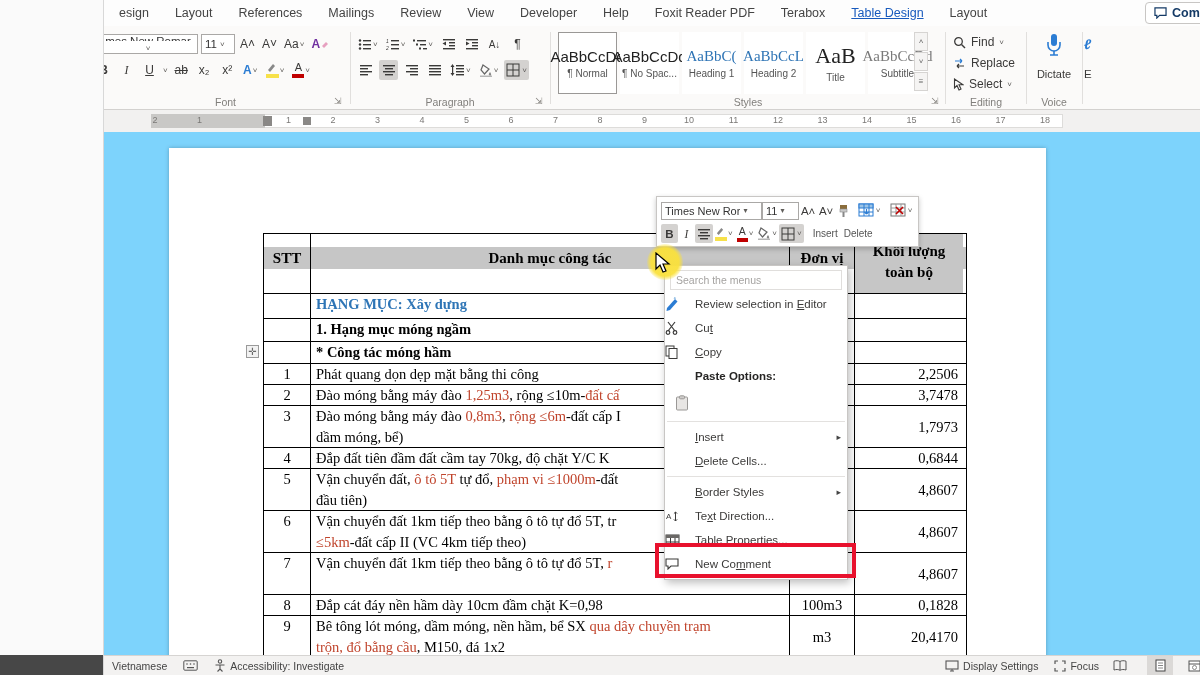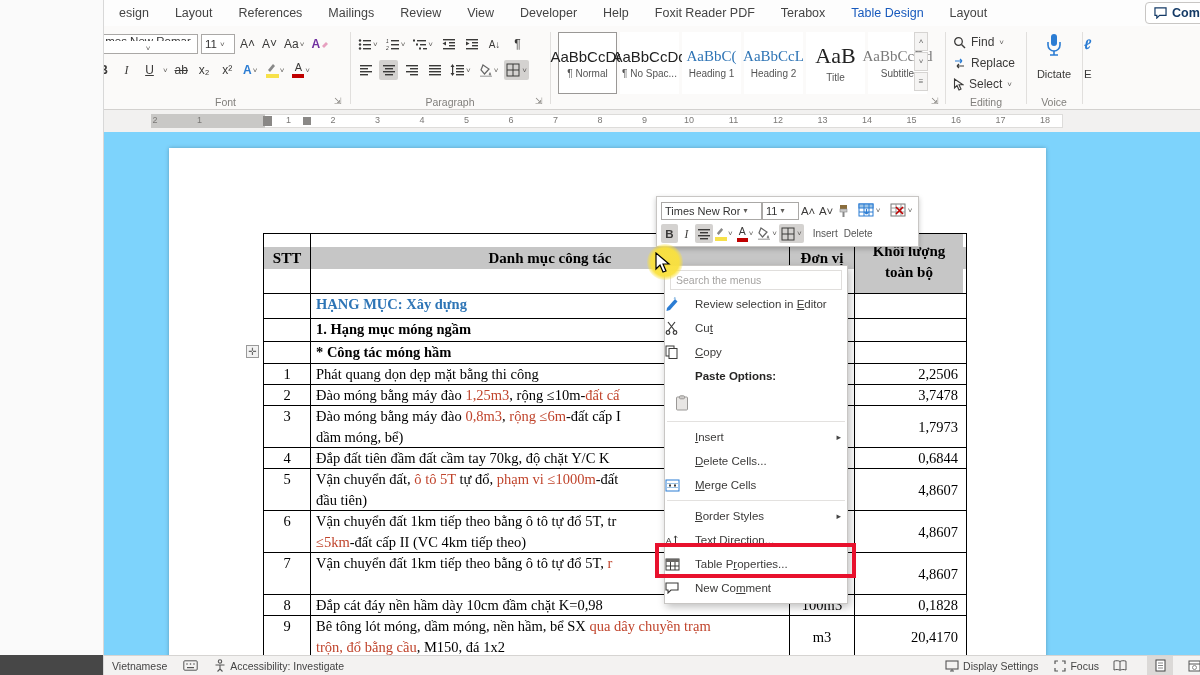--- a/index.html
+++ b/index.html
@@ -10,21 +10,21 @@
   .right-outside { position:absolute; left:1090px; top:0; width:110px; height:675px; background:#e9e9e9; }
   .dark-strip { position:absolute; left:0; top:655px; width:103px; height:20px; background:#474747; }
 
   #win { position:absolute; left:103px; top:0; width:1108px; height:675px; background:#fff;
     border-left:1px solid #d8d8d8; border-right:4px solid #737373; overflow:hidden;padding-left:8px; }
 
   
   .tabs { position:absolute; left:0; top:0; width:100%; height:26px; background:#fdfdfd; display:flex;
     align-items:center; padding-left:2px; }
   .tab { font-size:12.5px; color:#444; padding:0 13px; line-height:26px; white-space:nowrap; }
-  .tab.ctx { color:#185abd; }
+  .tab.ctx { color:#185abd;text-decoration:underline; }
   .comment-btn { position:absolute; right:-8px; top:2px; width:70px; height:22px; border:1px solid #c8c6c4;
     border-radius:4px; background:#fff; display:flex; align-items:center; gap:5px; padding:0 8px;
     font-size:12.5px; color:#143a66; font-weight:bold; }
 
   
   .ribbon { position:absolute; left:0; top:26px; width:100%; height:84px; background:#fbfaf9;
     border-bottom:1px solid #d3d1cf; }
   .group { position:absolute; top:0; height:84px; }
   .group-label { position:absolute; bottom:2px; left:0; right:0; text-align:center; font-size:10.5px; color:#817f7c; }
   .gsep { position:absolute; top:6px; width:1px; height:72px; background:#e1dfdd; }
@@ -409,20 +409,21 @@
             <div class="stylecard sub">
               <span class="samp">AaBbCcDd</span>
               <span class="nm">Subtitle</span>
             </div>
           </div>
       <div class="gal-scroll" style="left:362px; top:6px;">
         <div>˄</div>
             <div>˅</div>
             <div>≡</div>
       </div>
+      <div class="group-label">Styles</div>
       <div class="launcher">⇲</div>
     </div>
     <div class="gsep" style="left:841px;"></div>
 
     <div class="group" style="left:843px; width:78px;">
       <div class="rrow" style="top:6px; left:6px;">
             <div class="edit-row">
               <i>
                 <svg width="13" height="13" viewBox="0 0 13 13">
                   <circle cx="5.5" cy="5.5" r="3.8" fill="none" stroke="#3b3a39" stroke-width="1.3"></circle>
@@ -777,31 +778,20 @@
           <div class="msep"></div>
           <div class="mi">
             <span class="ic"></span>
             <span class="lbl"><u>I</u>nsert</span>
             <span class="arrow">▸</span>
           </div>
           <div class="mi">
             <span class="ic"></span>
             <span class="lbl"><u>D</u>elete Cells...</span>
           </div>
-          <div class="mi">
-            <span class="ic">
-              <svg width="15" height="13" viewBox="0 0 15 13">
-                <rect x="1" y="1" width="13" height="11" fill="none" stroke="#2b7cd3"></rect>
-                <path d="M1 4.5h13M1 8.5h13" stroke="#9cc3e5"></path>
-                <path d="M4 6.5h2M11 6.5H9" stroke="#3b3a39" stroke-width="1.3"></path>
-                <path d="M6 6.5L4.6 5.4M6 6.5L4.6 7.6M9 6.5l1.4-1.1M9 6.5l1.4 1.1" stroke="#3b3a39" fill="none"></path>
-              </svg>
-            </span>
-            <span class="lbl"><u>M</u>erge Cells</span>
-          </div>
           <div class="msep"></div>
           <div class="mi">
             <span class="ic"></span>
             <span class="lbl"><u>B</u>order Styles</span>
             <span class="arrow">▸</span>
           </div>
           <div class="mi">
             <span class="ic">
               <svg width="14" height="13" viewBox="0 0 14 13">
                 <text x="1" y="9" font-size="8" fill="#3b3a39">A</text>

